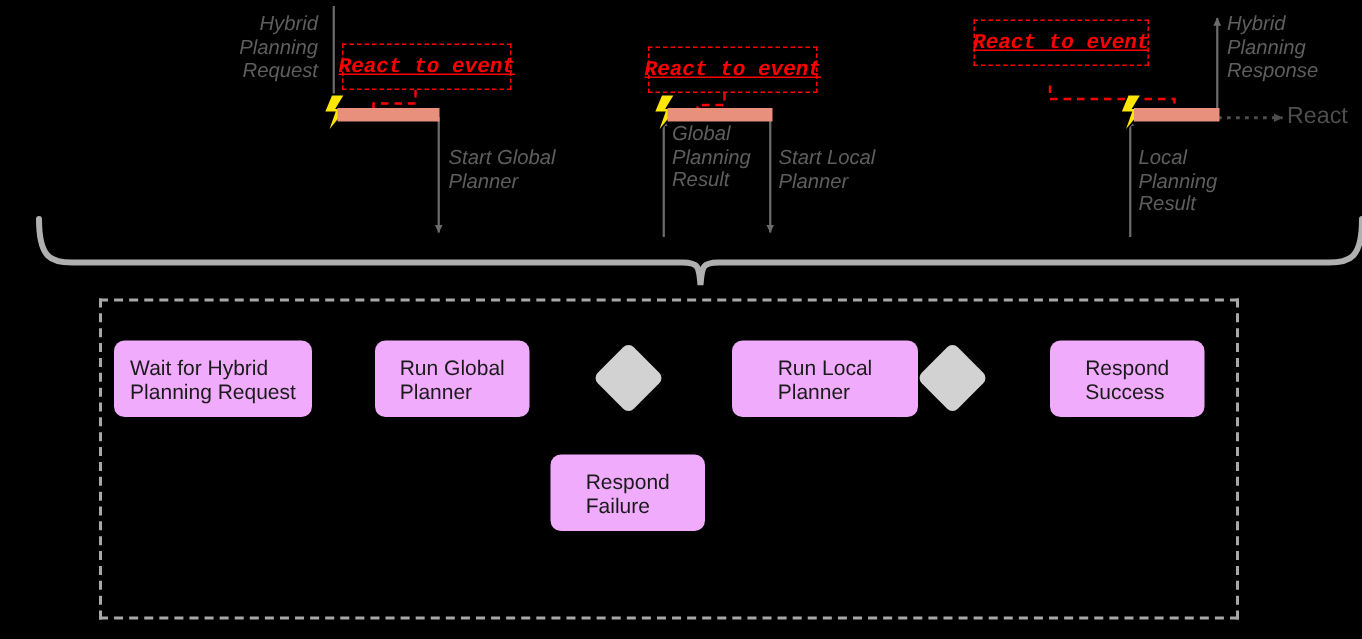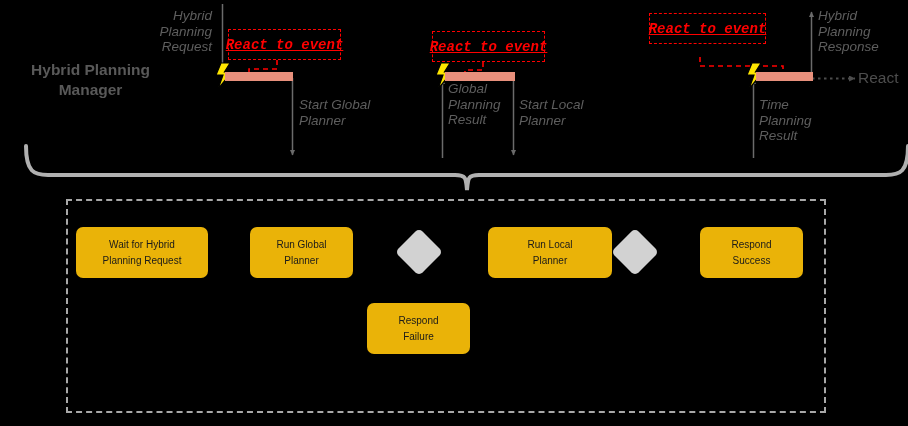--- a/index.html
+++ b/index.html
@@ -66,26 +66,25 @@
 
   
   .sm-box{
     position:absolute;
     border:1px dashed #a8a8a8;
     border-width:2px;
     box-sizing:border-box;
   }
   .state{
     position:absolute;
-    background:#eab308;
+    background:#f0abfc;
     border-radius:7px;
     display:flex;align-items:center;justify-content:center;
-    text-align:center;
     color:#1a1a1a;
-    font-size:10px;
+    font-size:14px;
     line-height:16px;
     white-space:pre-line;
     font-family:"Liberation Sans", sans-serif;
   }
   .diamond{
     position:absolute;
     background:#d2d2d2;
     border-radius:5px;
     transform:rotate(45deg);
   }
@@ -160,37 +159,36 @@
       <path d="M 26,146
                C 26,172 34,175 48,175
                L 455,175
                C 466,175 466,178 467,190
                C 468,178 468,175 479,175
                L 886,175
                C 900,175 908,172 908,146"></path>
     </g>
   </svg>
 
-  <div class="manager-title" style="left:8px;top:60px;width:165px;">Hybrid Planning Manager</div>
 
   <div class="lbl right" style="left:150px;top:8px;width:62px;">Hybrid
 Planning
 Request</div>
 
   <div class="lbl" style="left:299px;top:97px;width:95px;">Start Global
 Planner</div>
 
   <div class="lbl" style="left:448px;top:81px;width:62px;">Global
 Planning
 Result</div>
 
   <div class="lbl" style="left:519px;top:97px;width:90px;">Start Local
 Planner</div>
 
-  <div class="lbl" style="left:759px;top:97px;width:62px;">Time
+  <div class="lbl" style="left:759px;top:97px;width:62px;">Local
 Planning
 Result</div>
 
   <div class="lbl" style="left:818px;top:8px;width:70px;">Hybrid
 Planning
 Response</div>
 
   <div class="time-lbl" style="left:858px;top:69px;">React</div>
 
   <div class="react-box" style="left:228px;top:29px;width:113px;height:31px;">

